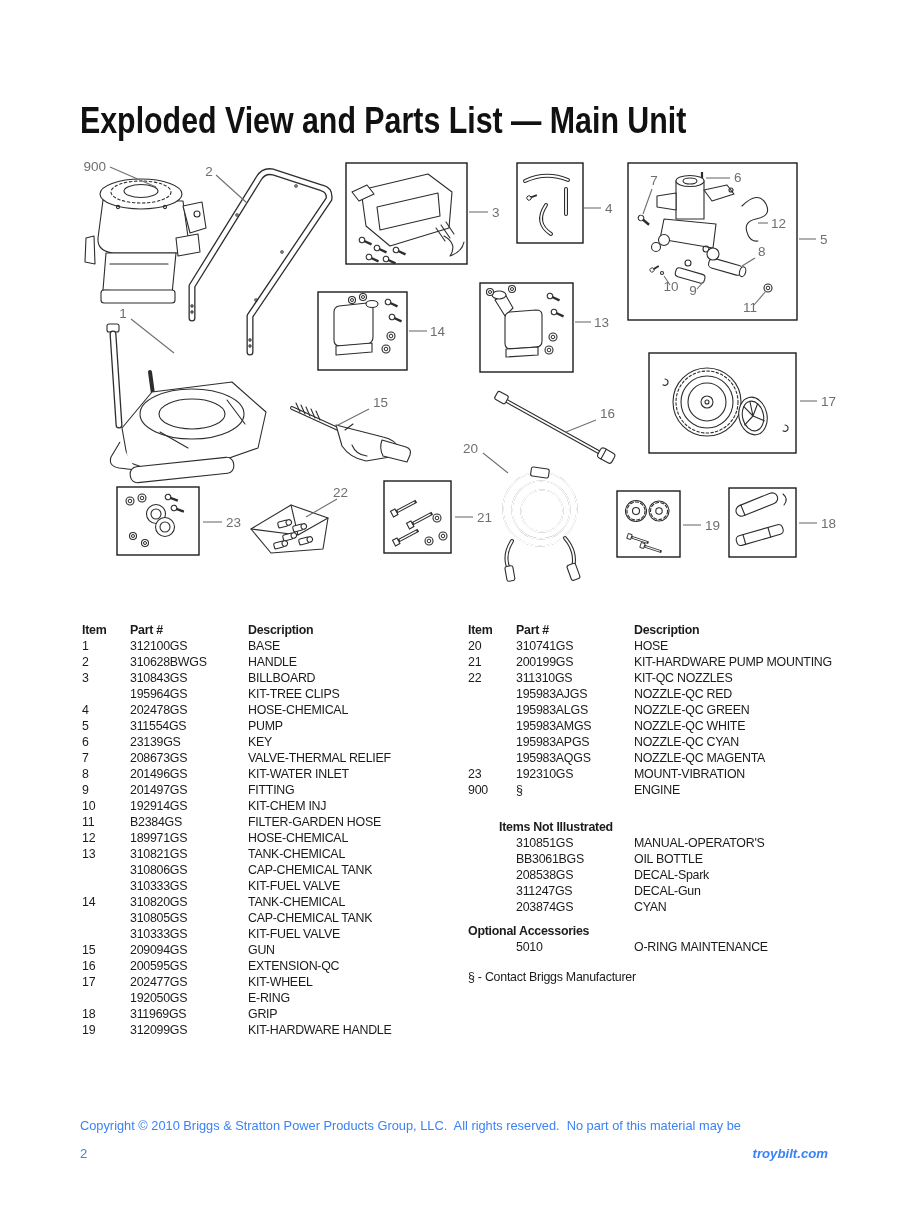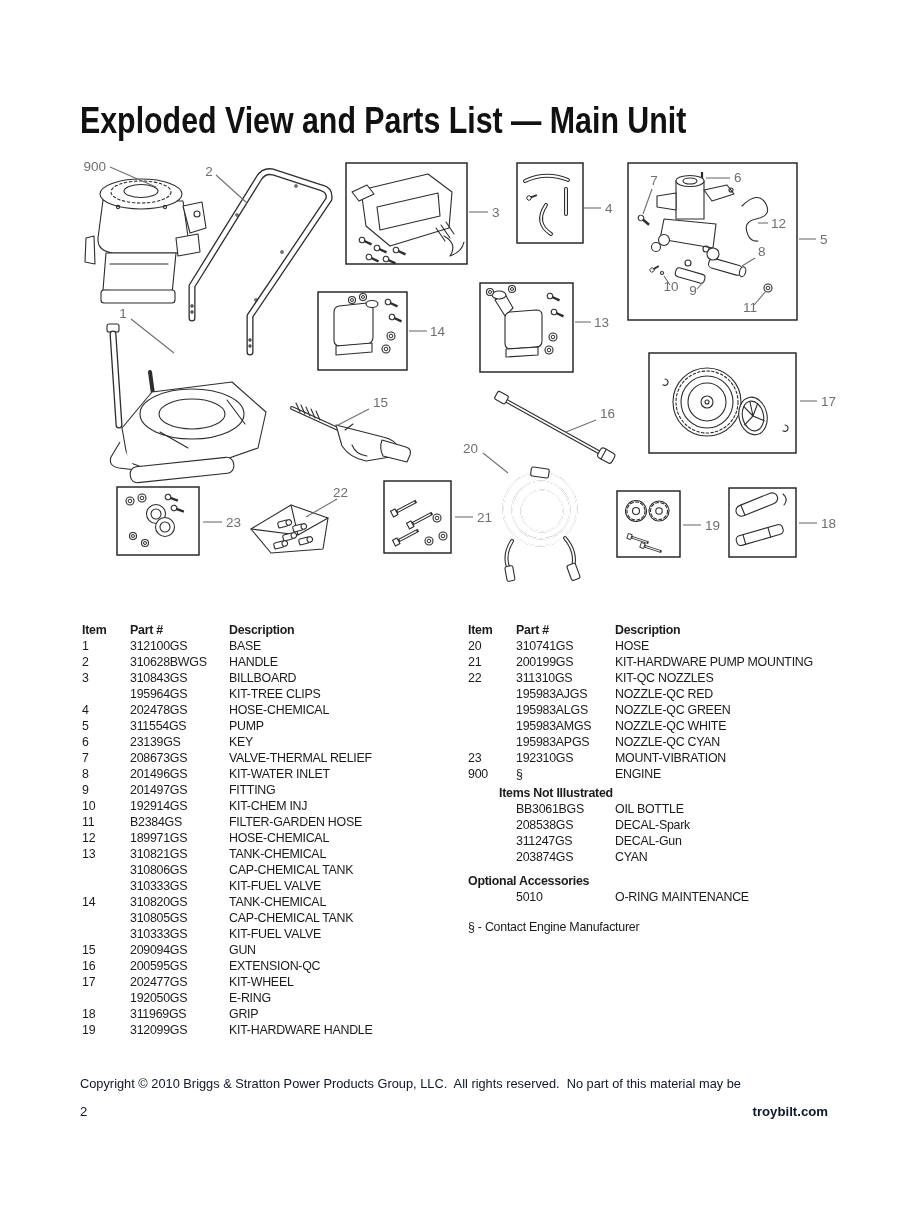--- a/index.html
+++ b/index.html
@@ -23,28 +23,28 @@
   .thin-in{ fill:none; stroke:#ffffff; stroke-width:1.8; stroke-linecap:round; }
   .leader{ stroke:#6f6f6f; stroke-width:1.1; fill:none; }
   .callout{ fill:#6f6f6f; font-size:13.5px; font-family:"Liberation Sans", sans-serif; }
   .tables{ position:absolute; top:622px; left:0; width:906px; font-size:12.4px; letter-spacing:-0.25px; }
   .pcol{ position:absolute; top:0; }
   #left-col{ left:82px; width:392px; }
   #right-col{ left:468px; width:368px; }
   .phead,.prow{ display:flex; height:16px; line-height:16px; white-space:nowrap; }
   .phead{ font-weight:bold; }
   .c0{ width:48px; flex:none; }
-  .c1{ width:99px; flex:none; }
+  .c1{ width:118px; flex:none; }
   .c2{ flex:1; }
   .section-title{ font-weight:bold; height:16px; line-height:16px; }
-  .mt21{ margin-top:3px;padding-left:31px; } .mt16{ margin-top:8px; } .mt15{ margin-top:15px; }
-  .footer{ position:absolute; left:80px; right:78px; top:1075px; font-size:12.8px; line-height:18.5px; color:#0f172a; }
+  .mt21{ margin-top:21px;padding-left:31px; } .mt16{ margin-top:8px; } .mt15{ margin-top:15px; }
+  .footer{ position:absolute; left:80px; right:78px; top:1117px; font-size:12.8px; line-height:18.5px; color:#3b82f6; }
   .copyright div{ white-space:pre; }
   .footer-bottom{ display:flex; justify-content:space-between; margin-top:9px; font-size:13.2px; }
-  .site{ font-weight:bold; }
+  .site{ font-weight:bold;font-style:italic; }
 </style>
 </head>
 <body>
 
 <div class="page">
 
   <h1 class="title">Exploded View and Parts List — Main Unit</h1>
 
   <svg class="diagram" width="906" height="472" viewBox="0 150 906 472" xmlns="http://www.w3.org/2000/svg">
     <defs>
@@ -552,35 +552,45 @@
             <span class="c0"></span>
             <span class="c1">195983AMGS</span>
             <span class="c2">NOZZLE-QC WHITE</span>
           </div>
           <div class="prow">
             <span class="c0"></span>
             <span class="c1">195983APGS</span>
             <span class="c2">NOZZLE-QC CYAN</span>
           </div>
           <div class="prow">
+            <span class="c0"></span>
+            <span class="c1">195983AQGS</span>
+            <span class="c2">NOZZLE-QC MAGENTA</span>
+          </div>
+          <div class="prow">
             <span class="c0">23</span>
             <span class="c1">192310GS</span>
             <span class="c2">MOUNT-VIBRATION</span>
           </div>
           <div class="prow">
             <span class="c0">900</span>
             <span class="c1">§</span>
             <span class="c2">ENGINE</span>
           </div>
         </div>
 
       <div class="section-title mt21">Items Not Illustrated</div>
       <div>
           <div class="prow">
             <span class="c0"></span>
+            <span class="c1">310851GS</span>
+            <span class="c2">MANUAL-OPERATOR'S</span>
+          </div>
+          <div class="prow">
+            <span class="c0"></span>
             <span class="c1">BB3061BGS</span>
             <span class="c2">OIL BOTTLE</span>
           </div>
           <div class="prow">
             <span class="c0"></span>
             <span class="c1">208538GS</span>
             <span class="c2">DECAL-Spark</span>
           </div>
           <div class="prow">
             <span class="c0"></span>
@@ -596,21 +606,21 @@
 
       <div class="section-title mt16">Optional Accessories</div>
       <div>
           <div class="prow">
             <span class="c0"></span>
             <span class="c1">5010</span>
             <span class="c2">O-RING MAINTENANCE</span>
           </div>
         </div>
 
-      <div class="mt15">§ - Contact Engine Manufacturer</div>
+      <div class="mt15">§ - Contact Briggs Manufacturer</div>
     </div>
   </div>
 
   <div class="footer">
     <div class="copyright">
       <div>Copyright © 2010 Briggs &amp; Stratton Power Products Group, LLC.  All rights reserved.  No part of this material may be</div>
     </div>
     <div class="footer-bottom">
       <span>2</span>
       <span class="site">troybilt.com</span>

